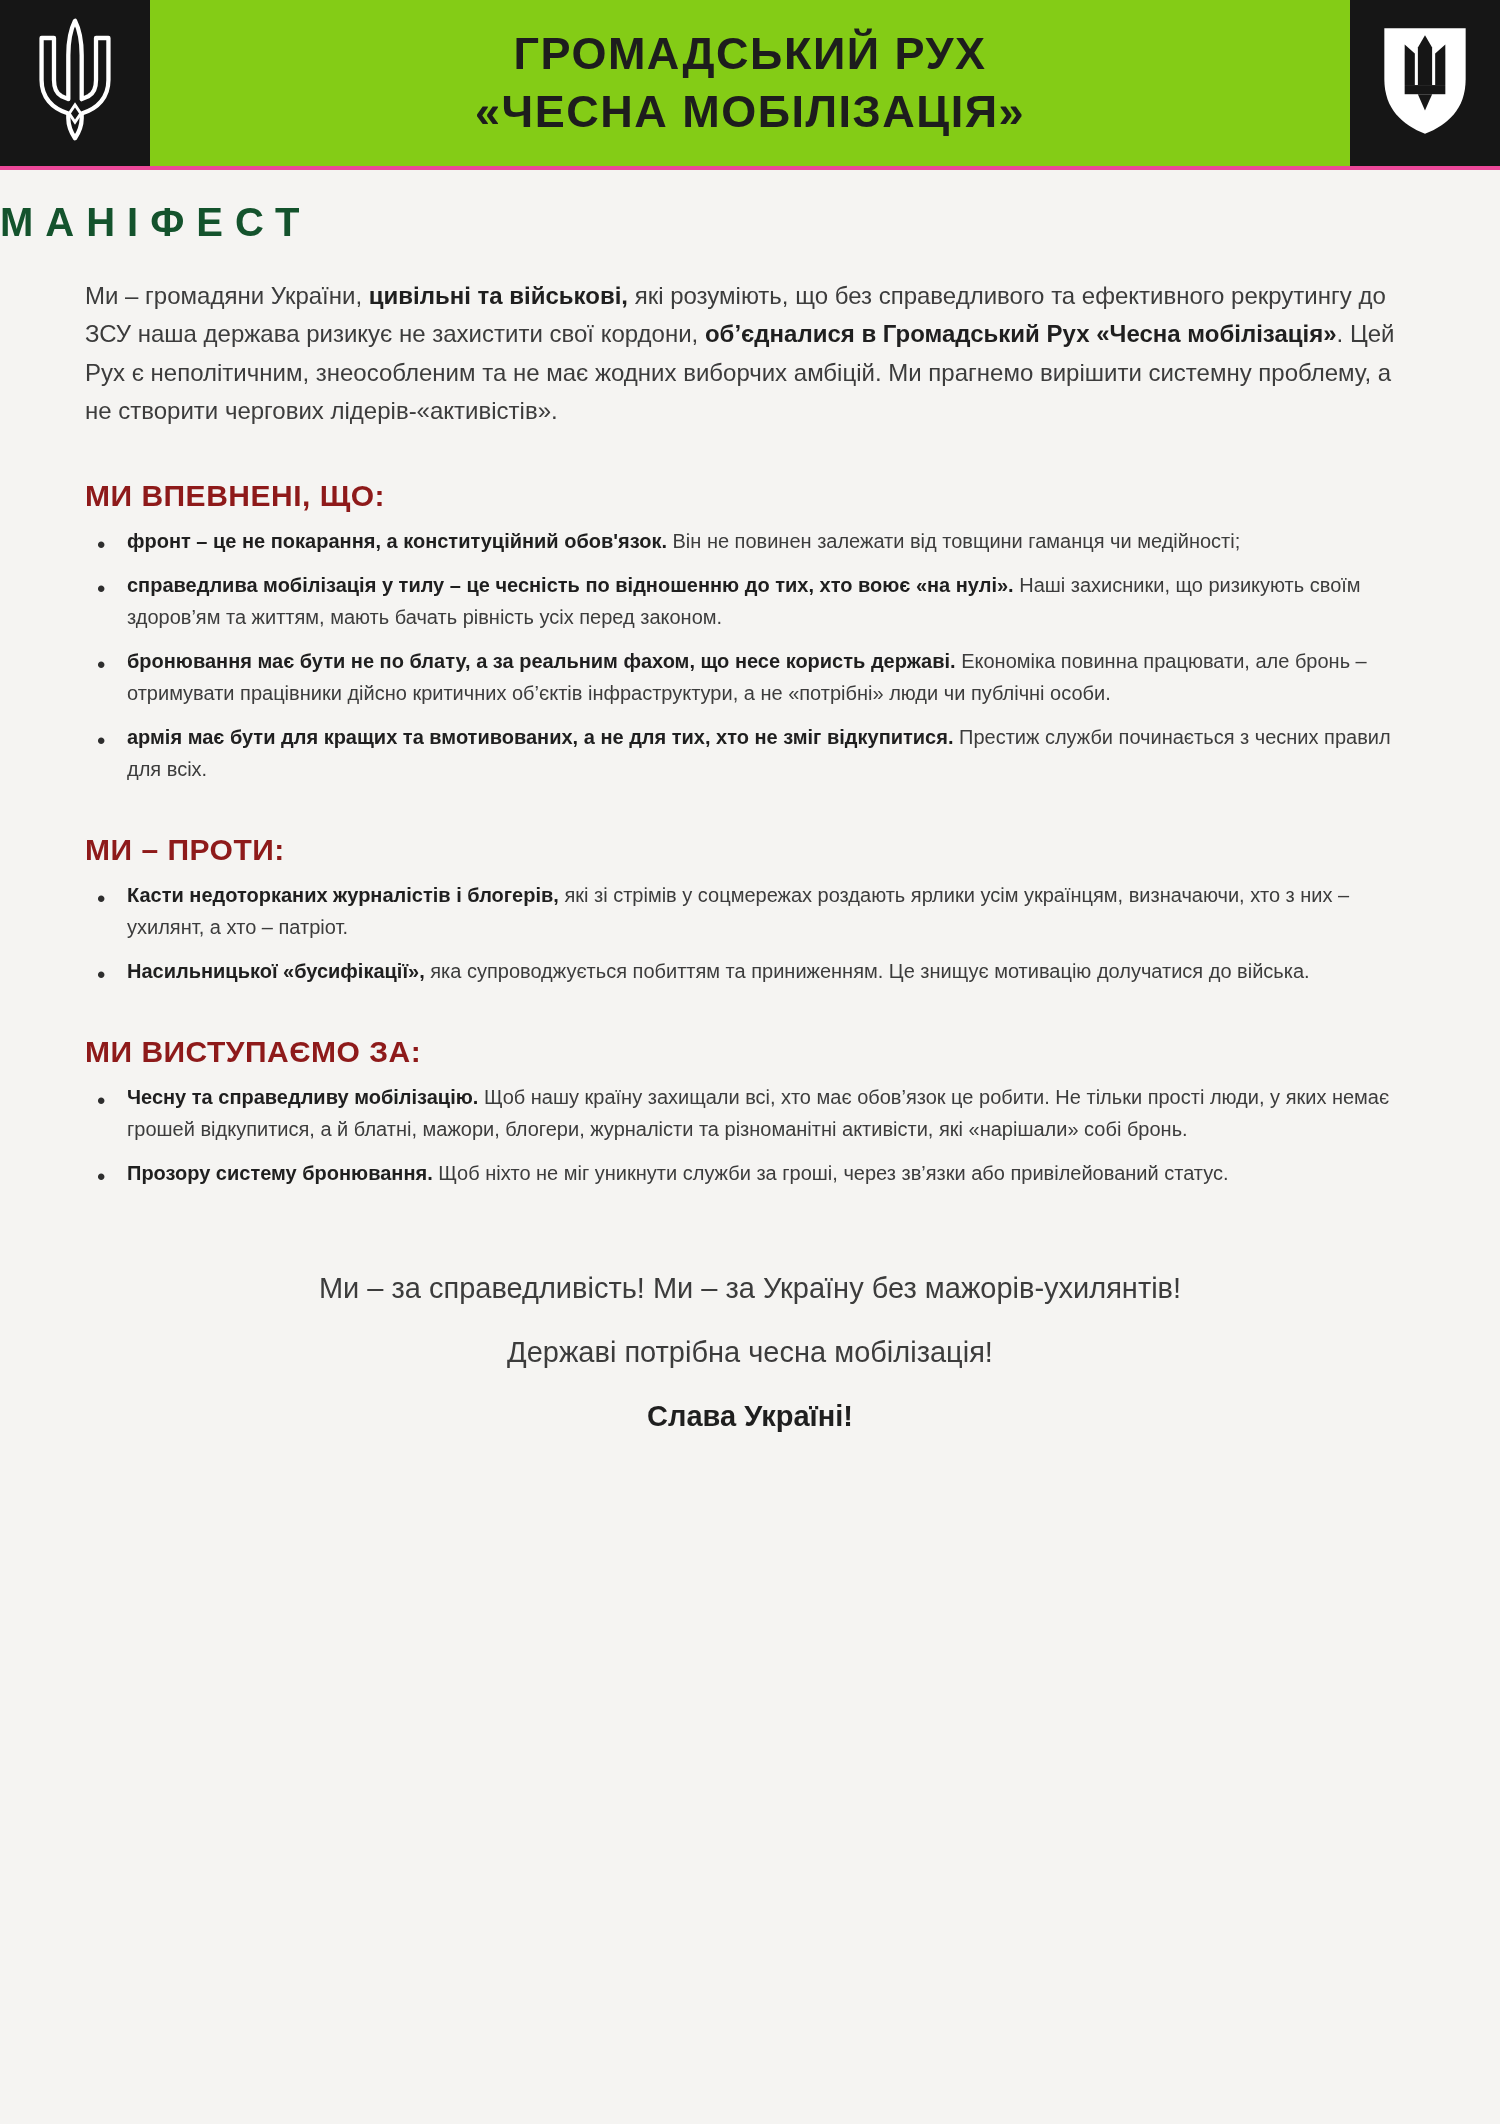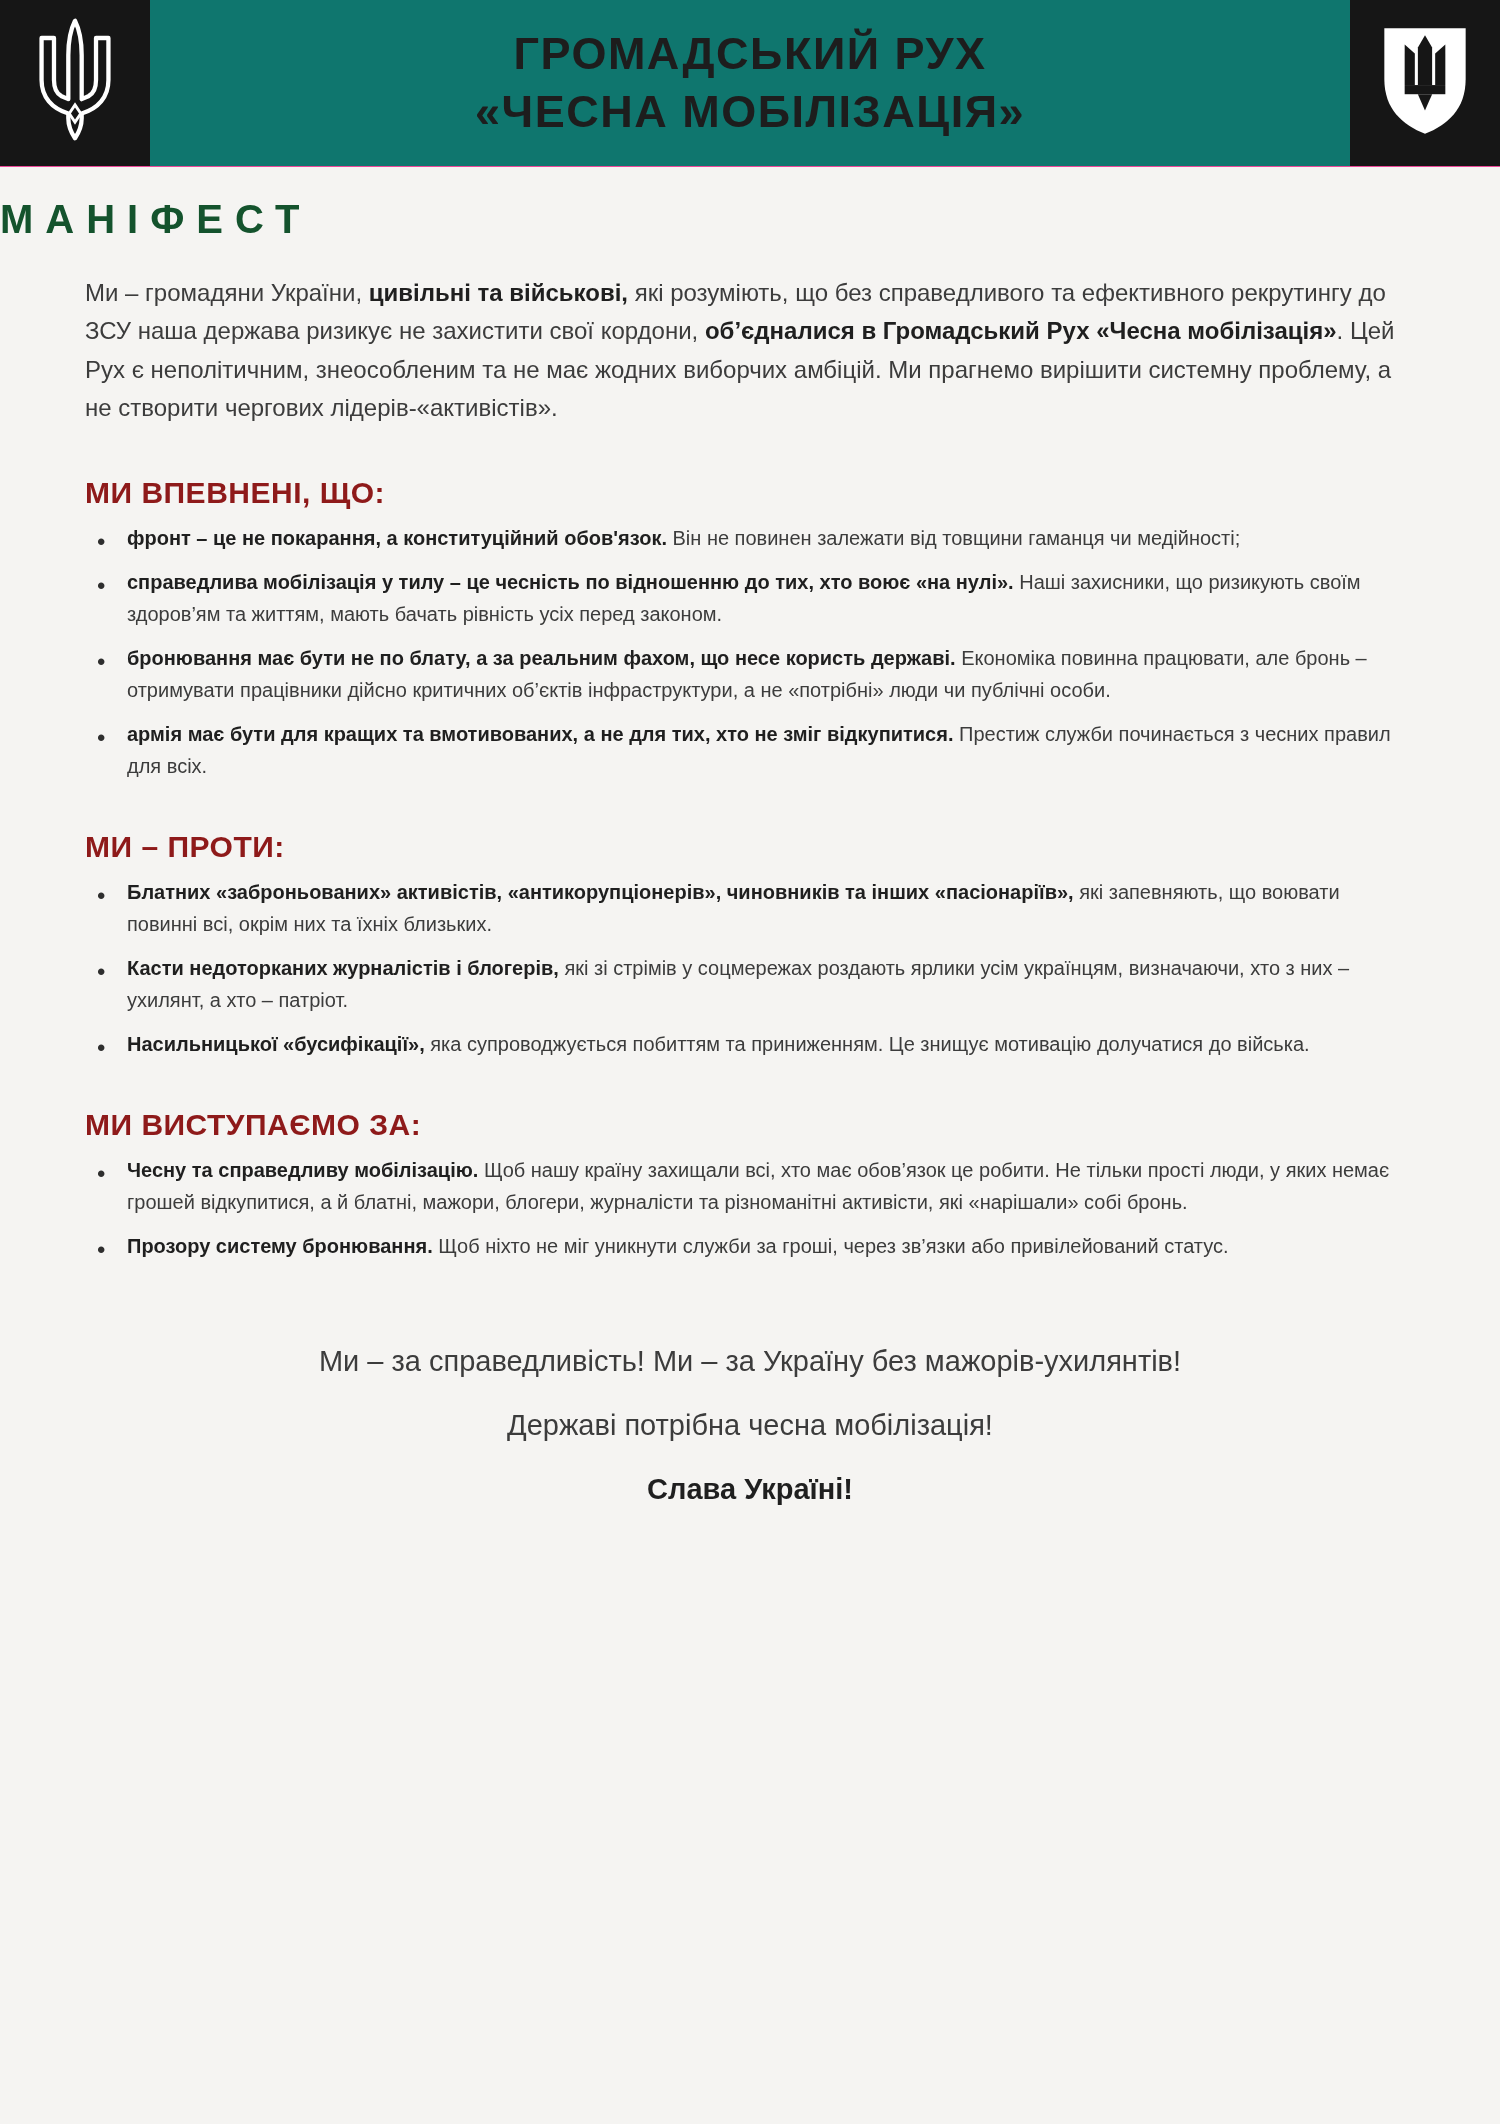--- a/index.html
+++ b/index.html
@@ -12,22 +12,22 @@
     background: #f5f4f2;
     font-family: "Liberation Sans", "DejaVu Sans", sans-serif;
     color: #3c3c3c;
     -webkit-font-smoothing: antialiased;
   }
 
   
   .page-header {
     position: relative;
     height: 166px;
-    background: #0f766e;
-    border-bottom: 1px solid #ec4899;
+    background: #84cc16;
+    border-bottom: 4px solid #ec4899;
   }
   .emblem-box {
     position: absolute;
     top: 0;
     width: 150px;
     height: 166px;
     background: #161616;
     display: flex;
     align-items: center;
     justify-content: center;
@@ -167,21 +167,20 @@
       <li><b>фронт – це не покарання, а конституційний обов'язок.</b><span> Він не повинен залежати від товщини гаманця чи медійності;</span></li>
       <li><b>справедлива мобілізація у тилу – це чесність по відношенню до тих, хто воює «на нулі».</b><span> Наші захисники, що ризикують своїм здоров’ям та життям, мають бачать рівність усіх перед законом.</span></li>
       <li><b>бронювання має бути не по блату, а за реальним фахом, що несе користь державі.</b><span> Економіка повинна працювати, але бронь – отримувати працівники дійсно критичних об’єктів інфраструктури, а не «потрібні» люди чи публічні особи.</span></li>
       <li><b>армія має бути для кращих та вмотивованих, а не для тих, хто не зміг відкупитися.</b><span> Престиж служби починається з чесних правил для всіх.</span></li>
     </ul>
   </section>
 
   <section>
     <h3 class="section-heading">МИ – ПРОТИ:</h3>
     <ul class="bullet-list">
-      <li><b>Блатних «заброньованих» активістів, «антикорупціонерів», чиновників та інших «пасіонаріїв»,</b><span> які запевняють, що воювати повинні всі, окрім них та їхніх близьких.</span></li>
       <li><b>Касти недоторканих журналістів і блогерів,</b><span> які зі стрімів у соцмережах роздають ярлики усім українцям, визначаючи, хто з них – ухилянт, а хто – патріот.</span></li>
       <li><b>Насильницької «бусифікації»,</b><span> яка супроводжується побиттям та приниженням. Це знищує мотивацію долучатися до війська.</span></li>
     </ul>
   </section>
 
   <section>
     <h3 class="section-heading">МИ ВИСТУПАЄМО ЗА:</h3>
     <ul class="bullet-list">
       <li><b>Чесну та справедливу мобілізацію.</b><span> Щоб нашу країну захищали всі, хто має обов’язок це робити. Не тільки прості люди, у яких немає грошей відкупитися, а й блатні, мажори, блогери, журналісти та різноманітні активісти, які «нарішали» собі бронь.</span></li>
       <li><b>Прозору систему бронювання.</b><span> Щоб ніхто не міг уникнути служби за гроші, через зв’язки або привілейований статус.</span></li>

